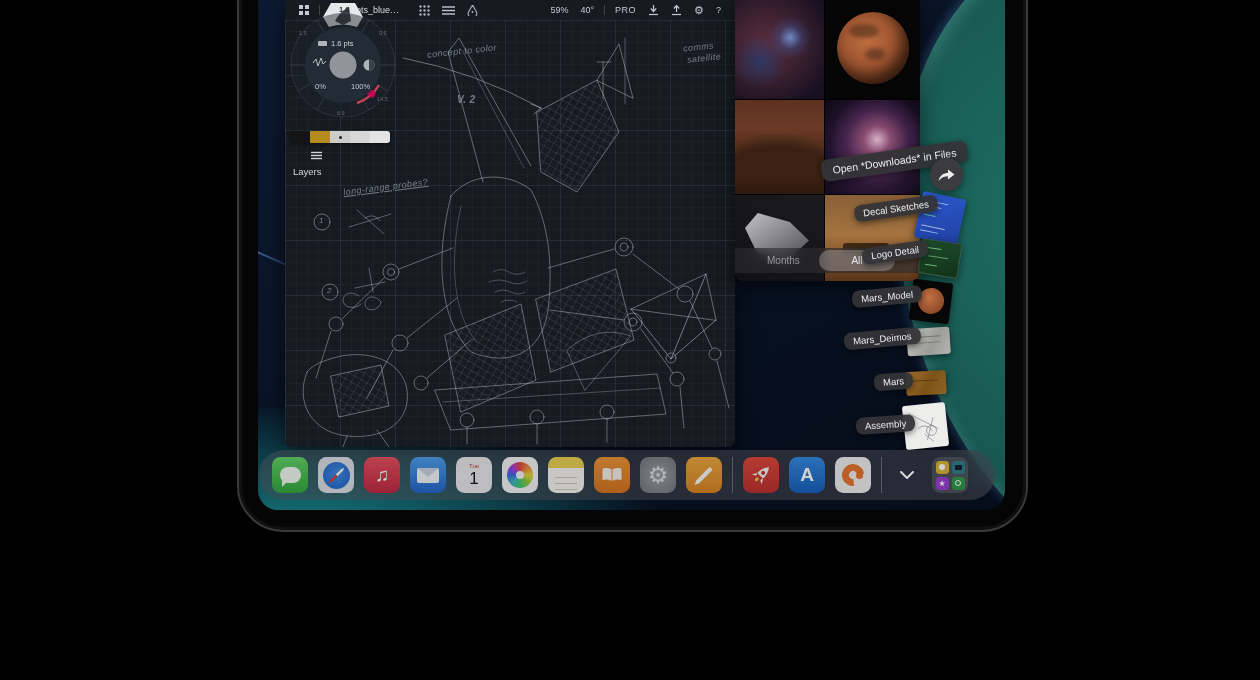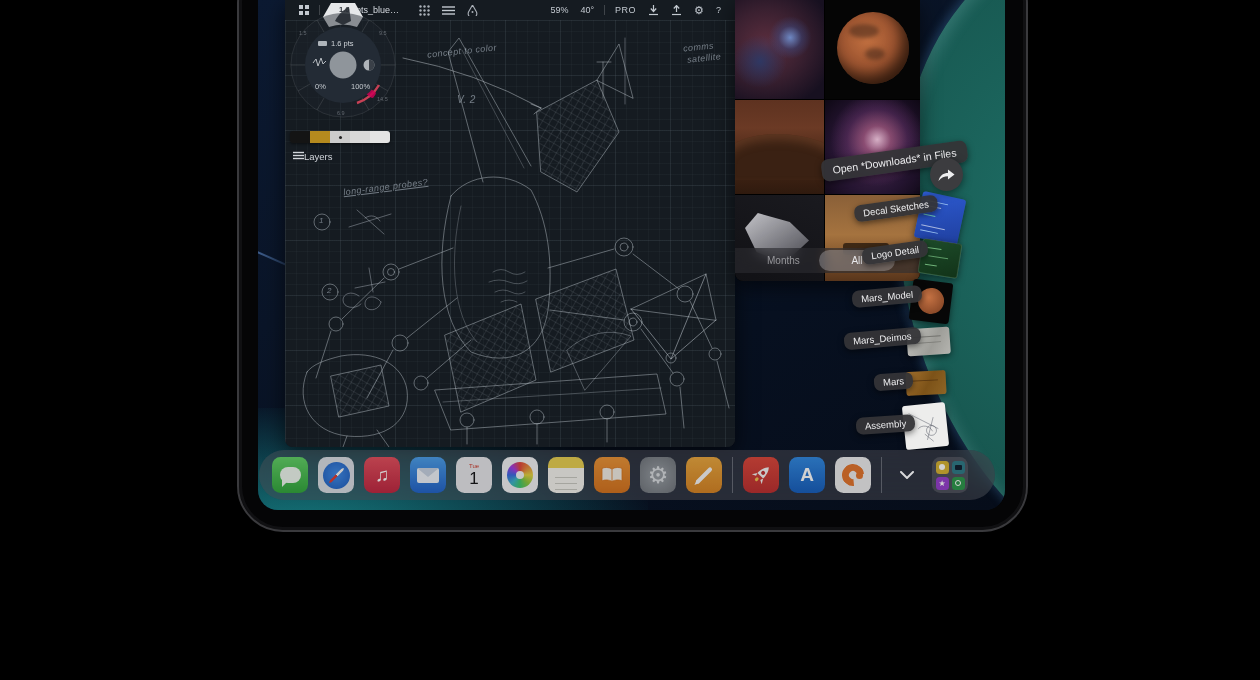--- a/index.html
+++ b/index.html
@@ -52,22 +52,22 @@
     font-size:9px; letter-spacing:.4px; white-space:nowrap; }
 
   
   .wheel { position:absolute; left:2px; top:3px; width:110px; height:116px; z-index:6; }
   .color-strip { position:absolute; left:5px; top:131px; width:100px; height:12px;
     display:flex; border-radius:3px; overflow:hidden; z-index:6;
     box-shadow:0 1px 3px rgba(0,0,0,.5); }
   .swatch { flex:1; position:relative; }
   .swatch .dot { position:absolute; left:50%; top:50%; width:3px; height:3px;
     margin:-1.5px; border-radius:50%; background:#222; }
-  .layers-row { position:absolute; left:8px; top:151px; display:flex; align-items:flex-start;
-    color:#d2d6db; font-size:9.5px; z-index:6; }
+  .layers-row { position:absolute; left:8px; top:151px; display:flex; align-items:flex-end;
+    gap:6px; color:#d2d6db; font-size:9.5px; z-index:6;flex-direction:column; }
 
   
   .photos-win { position:absolute; left:477px; top:0; width:185px; height:281px;
     background:#000; border-radius:0 0 8px 8px; overflow:hidden;
     box-shadow:0 6px 20px rgba(0,0,0,.55); }
   .ph-grid { position:absolute; inset:0; display:grid;
     grid-template-columns:89px 95px; grid-template-rows:99px 94px 88px; gap:1px;
     background:#000; }
   .ph { position:relative; overflow:hidden; }
   .ph-nebula1 { background:
@@ -278,21 +278,21 @@
 
           <path d="M208,252 q8,-5 16,0 q8,5 16,0 M204,262 q10,-4 20,0 q10,4 18,-1 M210,272 q8,-4 16,0 q8,4 14,0 M216,282 q8,-4 16,0" stroke-opacity=".35"></path>
           <circle cx="37" cy="202" r="8" stroke-opacity=".5"></circle>
           <circle cx="45" cy="272" r="8" stroke-opacity=".5"></circle>
         </g>
       </svg>
 
       <div class="hand-note" style="left:142px; top:26px; transform:rotate(-6deg);">concept to color</div>
       <div class="hand-note" style="left:398px; top:22px; transform:rotate(-6deg);">comms</div>
       <div class="hand-note" style="left:402px; top:33px; transform:rotate(-6deg);">satellite</div>
-      <div class="hand-note" style="left:172px; top:74px; font-size:10px;">V. 2</div>
+      <div class="hand-note" style="left:172px; top:74px; font-size:10px;font-weight:bold;">V. 2</div>
       <div class="hand-note" style="left:58px; top:162px; transform:rotate(-7deg); text-decoration:underline;">long-range probes?</div>
       <div class="hand-note" style="left:34px; top:196px; font-size:8px;">1</div>
       <div class="hand-note" style="left:42px; top:266px; font-size:8px;">2</div>
     </div>
 
     <div class="c-toolbar">
       <span class="tb-item tb-icon">
         <svg width="10" height="10">
             <rect x="0" y="0" width="4" height="4" fill="#c3c9d0"></rect>
             <rect x="6" y="0" width="4" height="4" fill="#c3c9d0"></rect>

